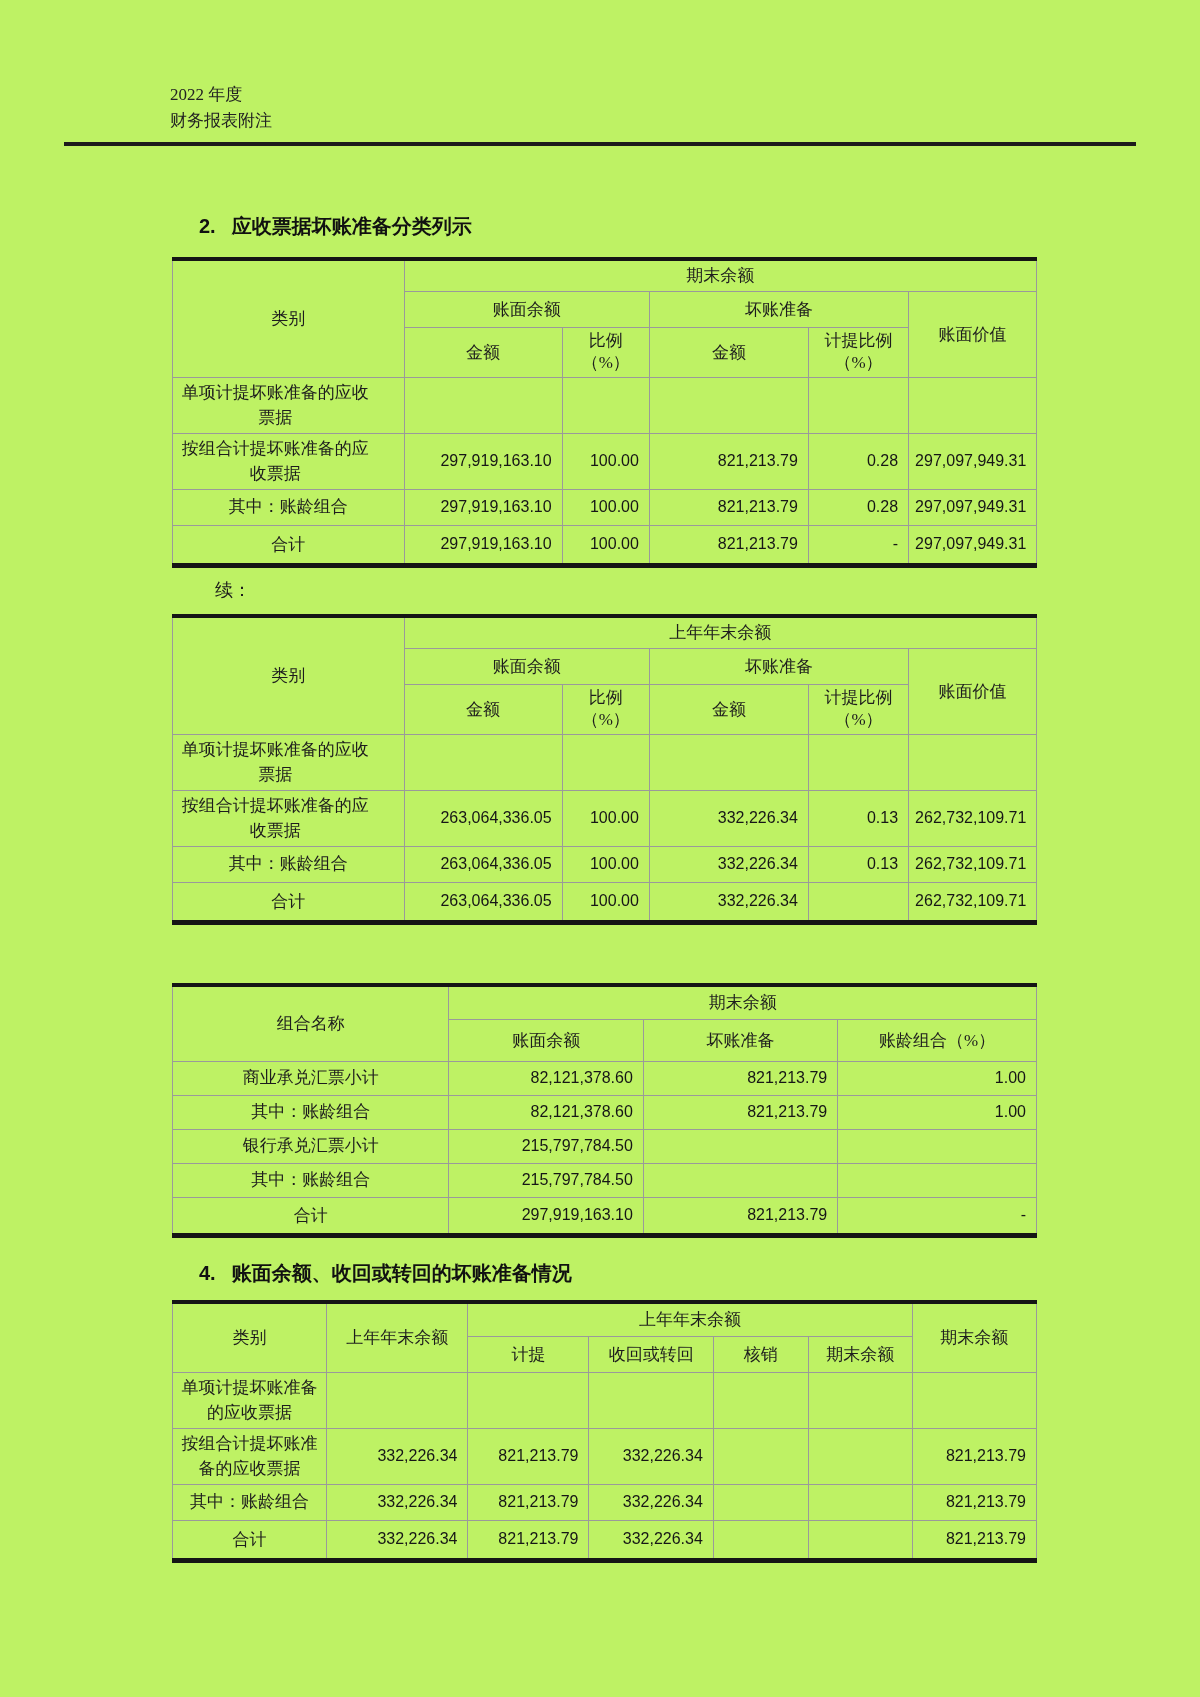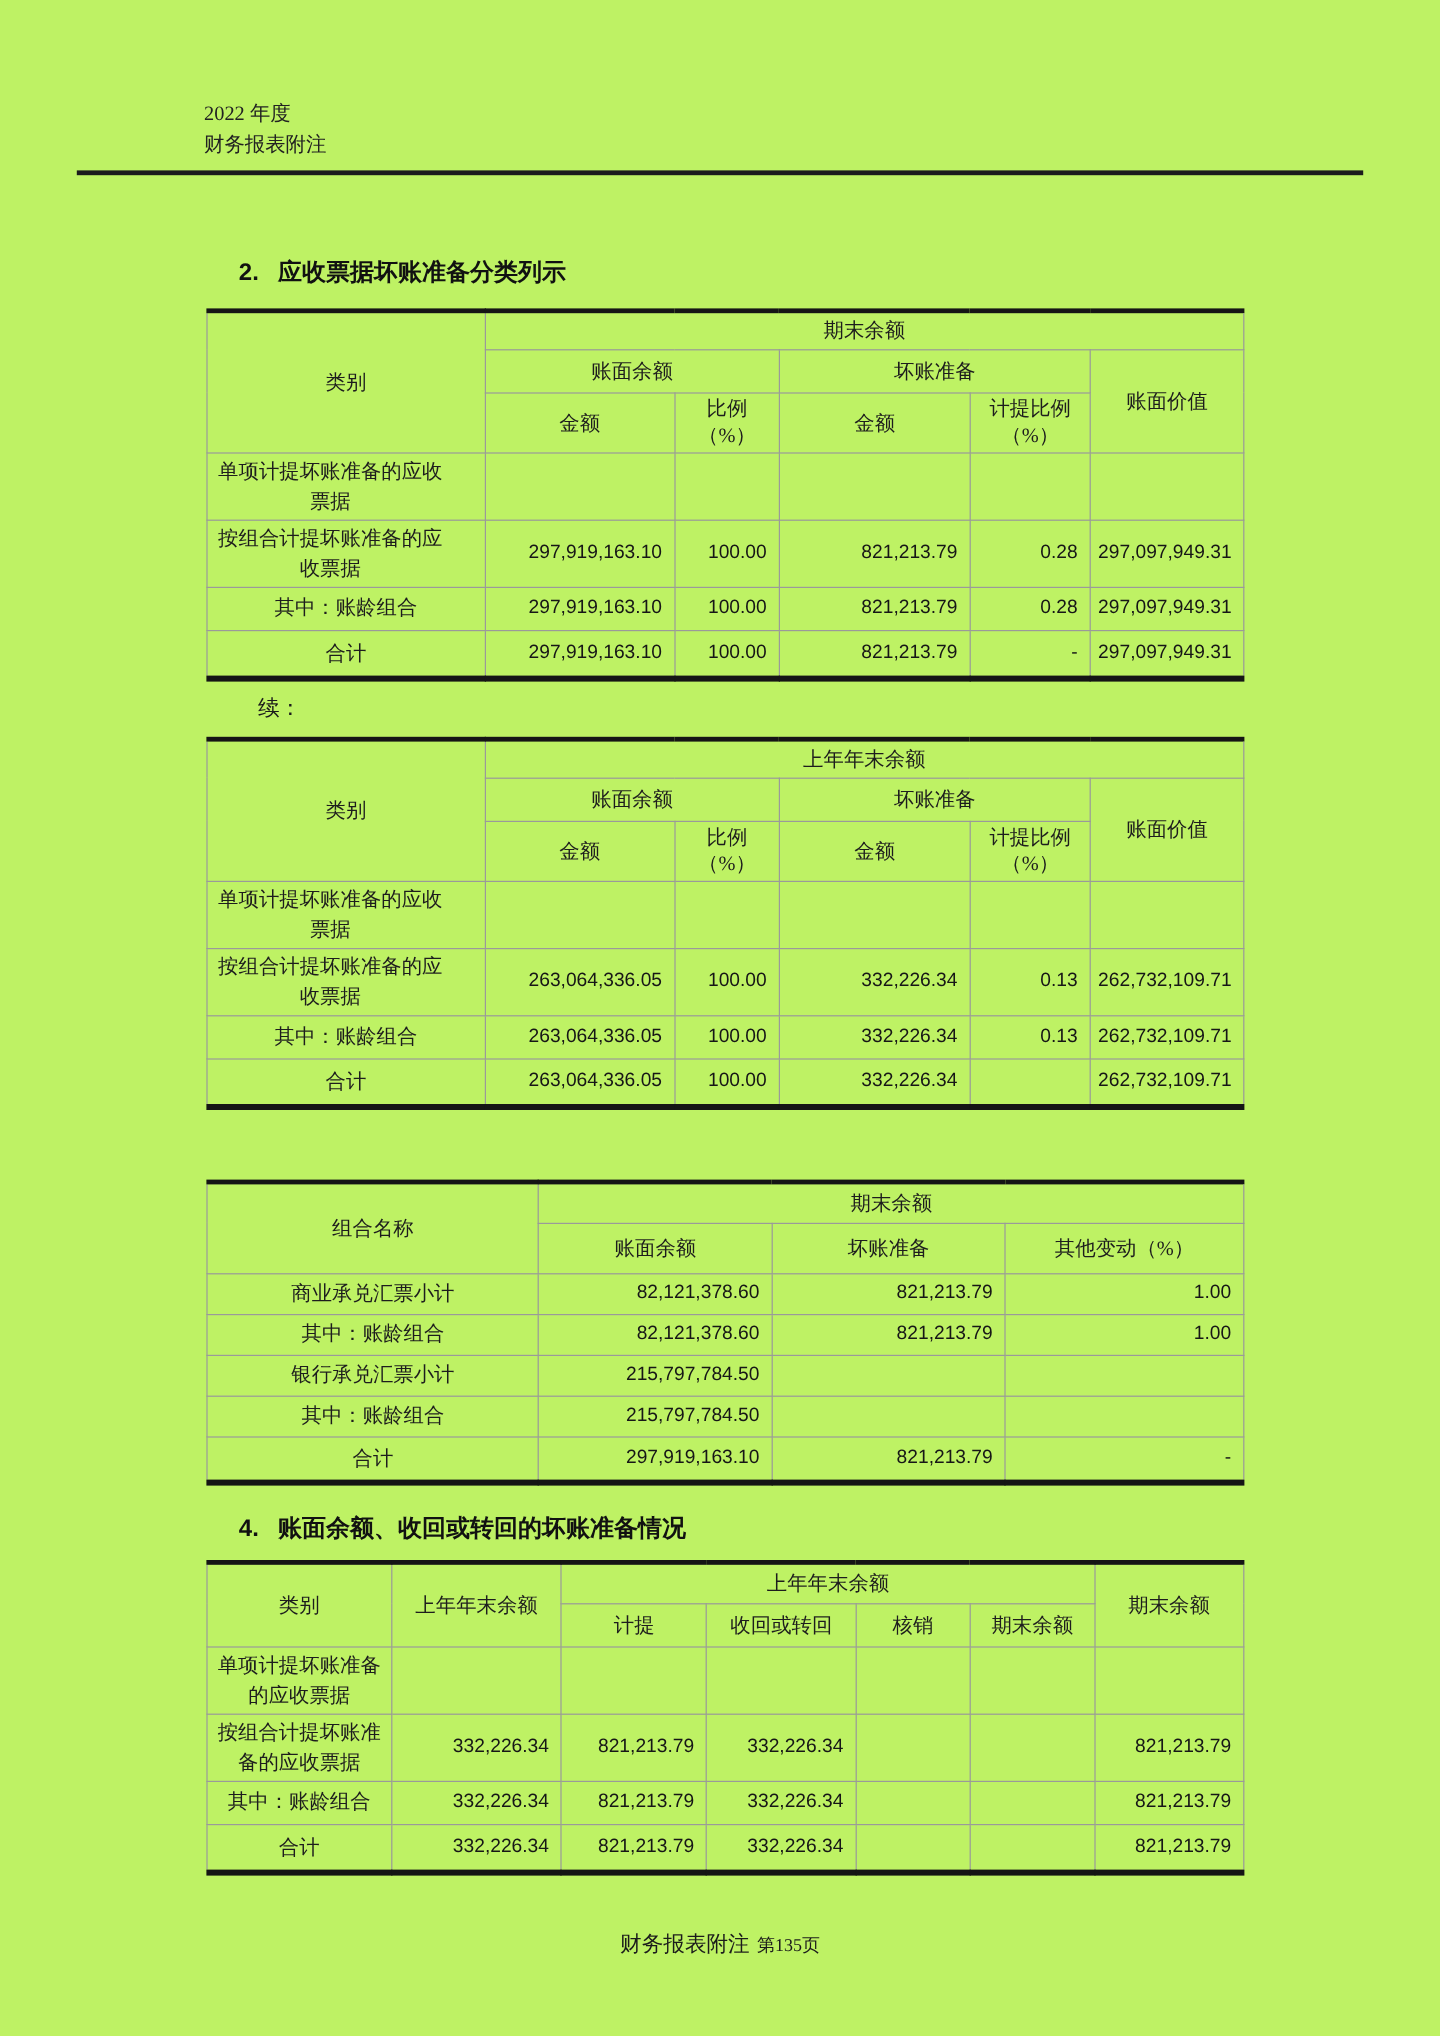--- a/index.html
+++ b/index.html
@@ -257,21 +257,21 @@
         <col style="width:23%">
     </colgroup>
     <tbody>
       <tr style="height:34px">
         <td class="th" rowspan="2">组合名称</td>
         <td class="th" colspan="3">期末余额</td>
       </tr>
       <tr style="height:42px">
         <td class="th">账面余额</td>
         <td class="th">坏账准备</td>
-        <td class="th">其他变动（%）</td>
+        <td class="th">账龄组合（%）</td>
       </tr>
       <tr style="height:34px">
         <td class="lbl lbl-tight">商业承兑汇票小计</td>
         <td class="num">82,121,378.60</td>
         <td class="num">821,213.79</td>
         <td class="num">1.00</td>
       </tr>
       <tr style="height:34px">
         <td class="lbl lbl-tight">其中：账龄组合</td>
         <td class="num">82,121,378.60</td>
@@ -358,17 +358,14 @@
         <td class="num">332,226.34</td>
         <td class="num">821,213.79</td>
         <td class="num">332,226.34</td>
         <td class="num"></td>
         <td class="num"></td>
         <td class="num">821,213.79</td>
       </tr>
     </tbody>
   </table>
 
-  <div class="page-footer">
-    <span class="footer-doc">财务报表附注</span><span class="footer-page">第135页</span>
-  </div>
 
 </div>
 
 </body></html>

